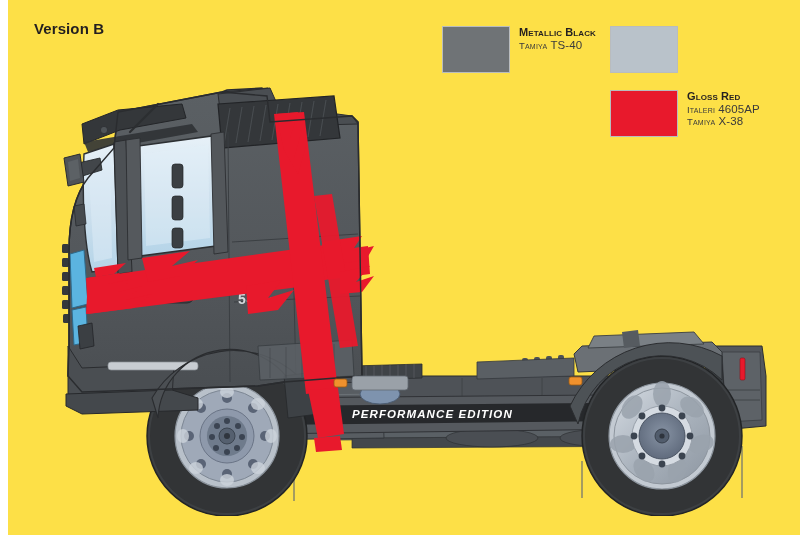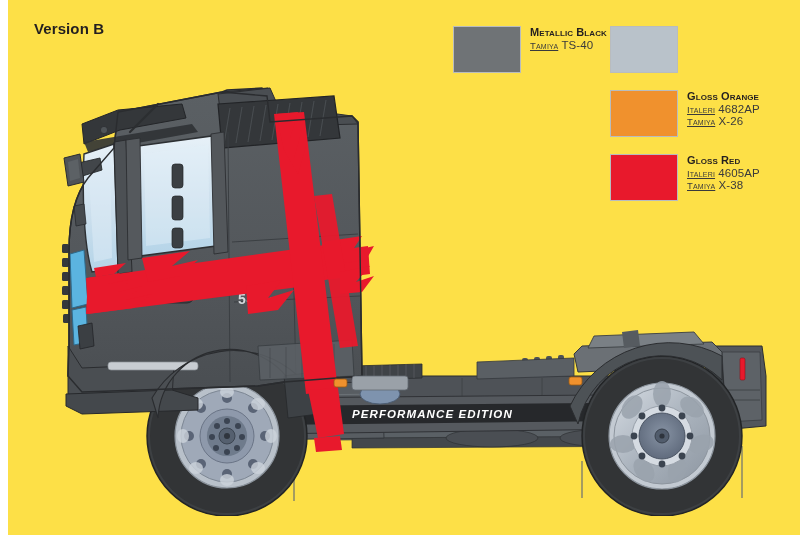--- a/index.html
+++ b/index.html
@@ -11,39 +11,39 @@
   
   .page-title{
     position:absolute;left:26px;top:20px;
     font-size:15px;font-weight:bold;letter-spacing:.1px;
     color:#231f20;
   }
 
   
   .legend{position:absolute;left:430px;top:26px;width:360px;height:210px;}
   .legend-col{position:absolute;top:0;width:175px;}
-  .legend-col.left{left:15px;}
+  .legend-col.left{left:4px;}
   .legend-col.right{left:172px;}
 
   .legend-entry{position:relative;display:flex;align-items:flex-start;margin-bottom:14px;}
   .swatch{
     width:68px;height:47px;flex:0 0 68px;
     border:1px solid #b9bcbe;box-sizing:border-box;
   }
   .legend-text{margin-left:9px;padding-top:1px;line-height:1.08;}
   .legend-name{
     font-size:11px;font-weight:bold;color:#231f20;
     font-variant:small-caps;text-transform:capitalize;
     letter-spacing:.1px;white-space:nowrap;
   }
   .legend-ref{
     font-size:11.5px;color:#3a3a3c;white-space:nowrap;
     font-variant:small-caps;letter-spacing:.1px;
   }
-  .legend-ref .brand{font-size:9.5px;letter-spacing:.2px;text-decoration:underline;}
+  .legend-ref .brand{font-size:9.5px;letter-spacing:.2px;}
 
   
   .legend-col.left .legend-entry:nth-child(1){margin-bottom:30px;}
   .legend-col.right .legend-entry:nth-child(1){margin-bottom:17px;}
   .legend-col.right .legend-entry:nth-child(2){margin-bottom:17px;}
 
   
   #truck{position:absolute;left:14px;top:46px;}
 </style>
 </head>
@@ -70,34 +70,20 @@
 
 
     </div>
 
     <div class="legend-col right">
 
       <div class="legend-entry">
         <div class="swatch" style="background: rgb(185, 194, 202);"></div>
       </div>
 
-      <div class="legend-entry">
-        <div class="swatch" style="background: rgb(240, 145, 45);"></div>
-        <div class="legend-text">
-          <div class="legend-name">Gloss Orange</div>
-          <div class="legend-ref">
-            <span class="brand">Italeri</span>
-            <span>4682AP</span>
-          </div>
-          <div class="legend-ref">
-            <span class="brand">Tamiya</span>
-            <span>X-26</span>
-          </div>
-        </div>
-      </div>
 
       <div class="legend-entry">
         <div class="swatch" style="background: rgb(232, 25, 44);"></div>
         <div class="legend-text">
           <div class="legend-name">Gloss Red</div>
           <div class="legend-ref">
             <span class="brand">Italeri</span>
             <span>4605AP</span>
           </div>
           <div class="legend-ref">

